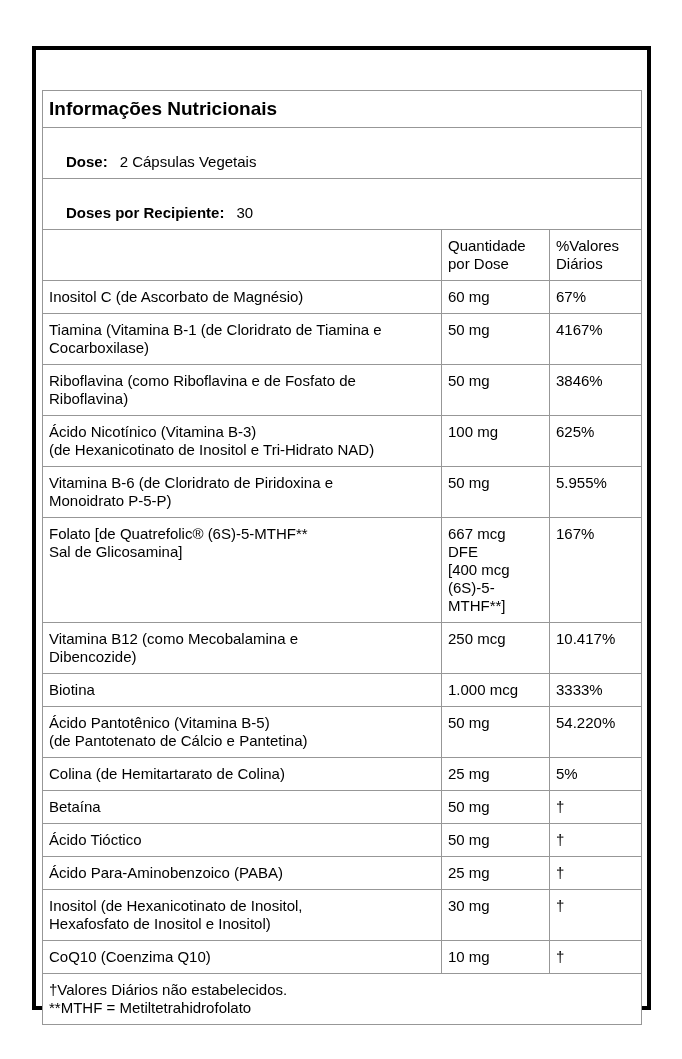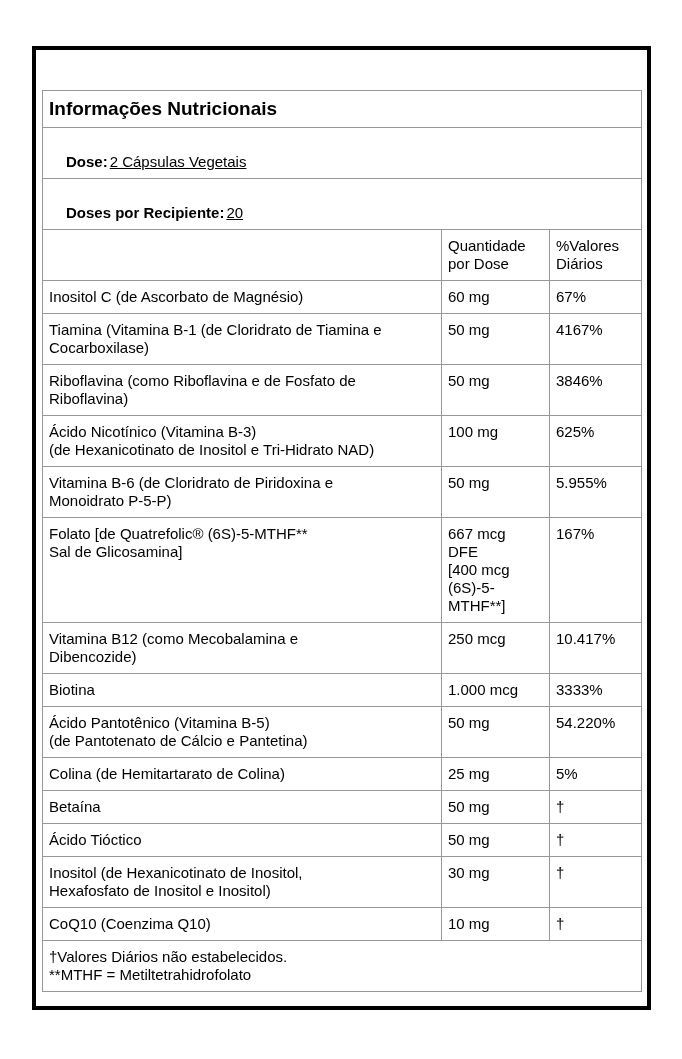--- a/index.html
+++ b/index.html
@@ -41,21 +41,21 @@
     white-space: pre-line;
     word-wrap: break-word;
   }
   td.title-cell {
     font-size: 19px;
     line-height: 22px;
     font-weight: bold;
     padding: 6px 6px;
   }
   .b { font-weight: bold; margin-left: 17px; }
-  .val { margin-left: 2px; text-decoration: underline; }
+  .val { margin-left: 12px; }
   td.colhead { font-weight: normal; }
   td.empty-head { }
   td.footnote-cell { }
 </style>
 </head>
 <body>
 
 <div class="frame">
   <table class="facts">
     <colgroup>
@@ -67,21 +67,21 @@
       <tr>
         <td class="title-cell" colspan="3">Informações Nutricionais</td>
       </tr>
       <tr>
         <td colspan="3">
           <span class="b">Dose:</span><span class="val">2 Cápsulas Vegetais</span>
         </td>
       </tr>
       <tr>
         <td colspan="3">
-          <span class="b">Doses por Recipiente:</span><span class="val">20</span>
+          <span class="b">Doses por Recipiente:</span><span class="val">30</span>
         </td>
       </tr>
       <tr>
         <td class="empty-head"></td>
         <td class="colhead">Quantidade por Dose</td>
         <td class="colhead">%Valores Diários</td>
       </tr>
     </tbody>
     <tbody>
         <tr>
@@ -149,20 +149,25 @@
           <td>Betaína</td>
           <td>50 mg</td>
           <td>†</td>
         </tr>
         <tr>
           <td>Ácido Tióctico</td>
           <td>50 mg</td>
           <td>†</td>
         </tr>
         <tr>
+          <td>Ácido Para-Aminobenzoico (PABA)</td>
+          <td>25 mg</td>
+          <td>†</td>
+        </tr>
+        <tr>
           <td>Inositol (de Hexanicotinato de Inositol,
 Hexafosfato de Inositol e Inositol)</td>
           <td>30 mg</td>
           <td>†</td>
         </tr>
         <tr>
           <td>CoQ10 (Coenzima Q10)</td>
           <td>10 mg</td>
           <td>†</td>
         </tr>

